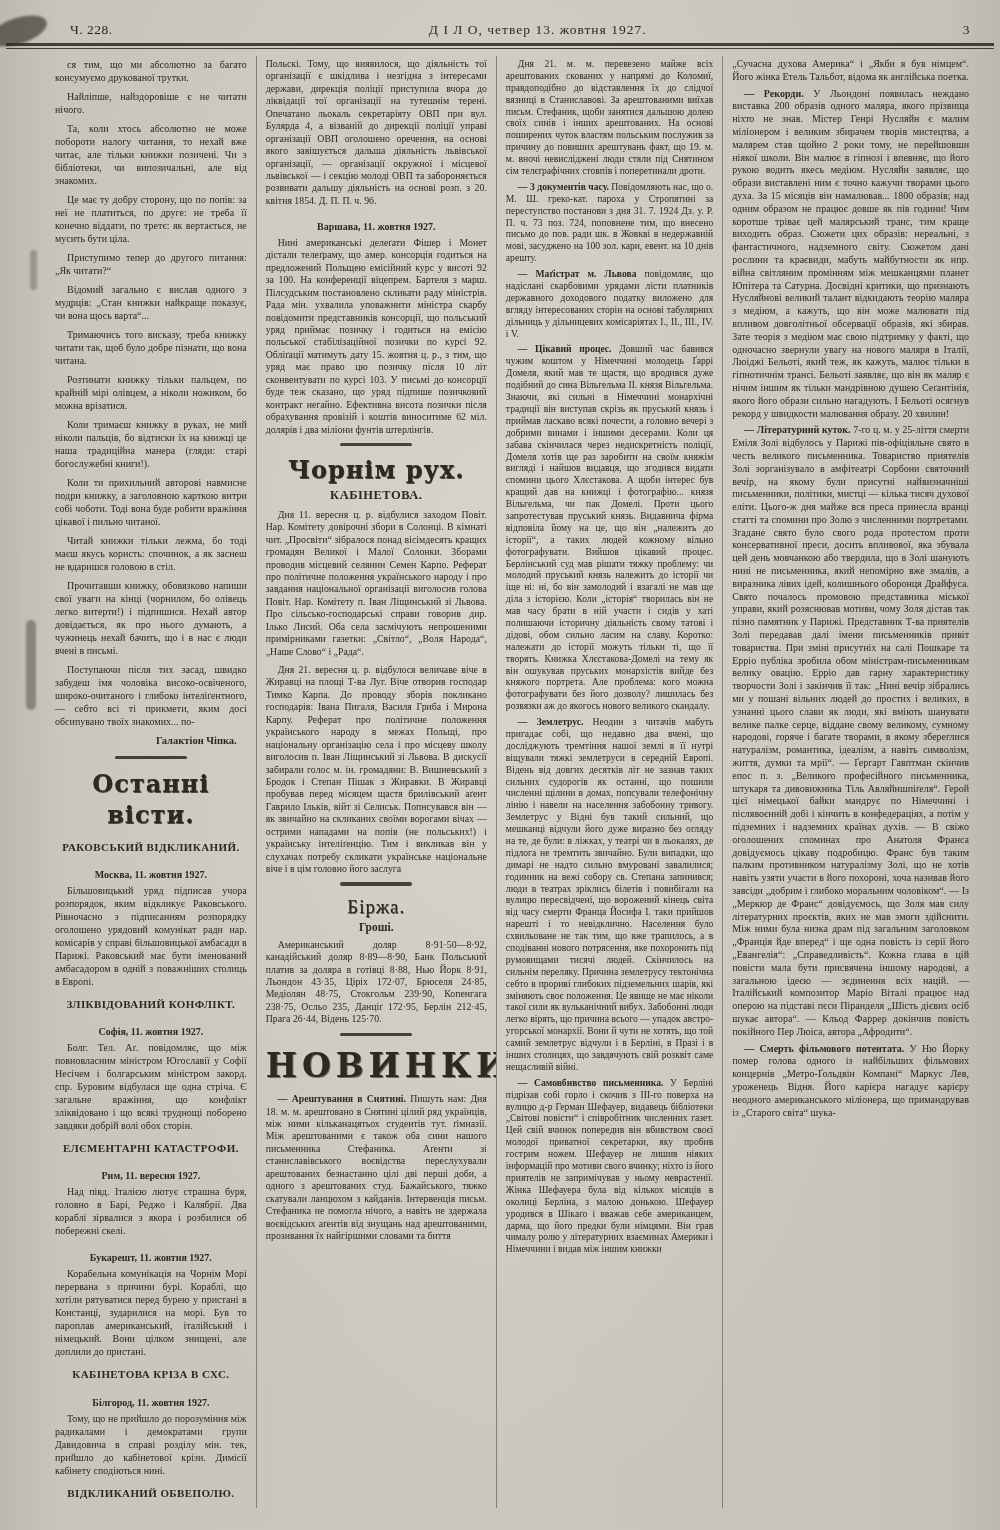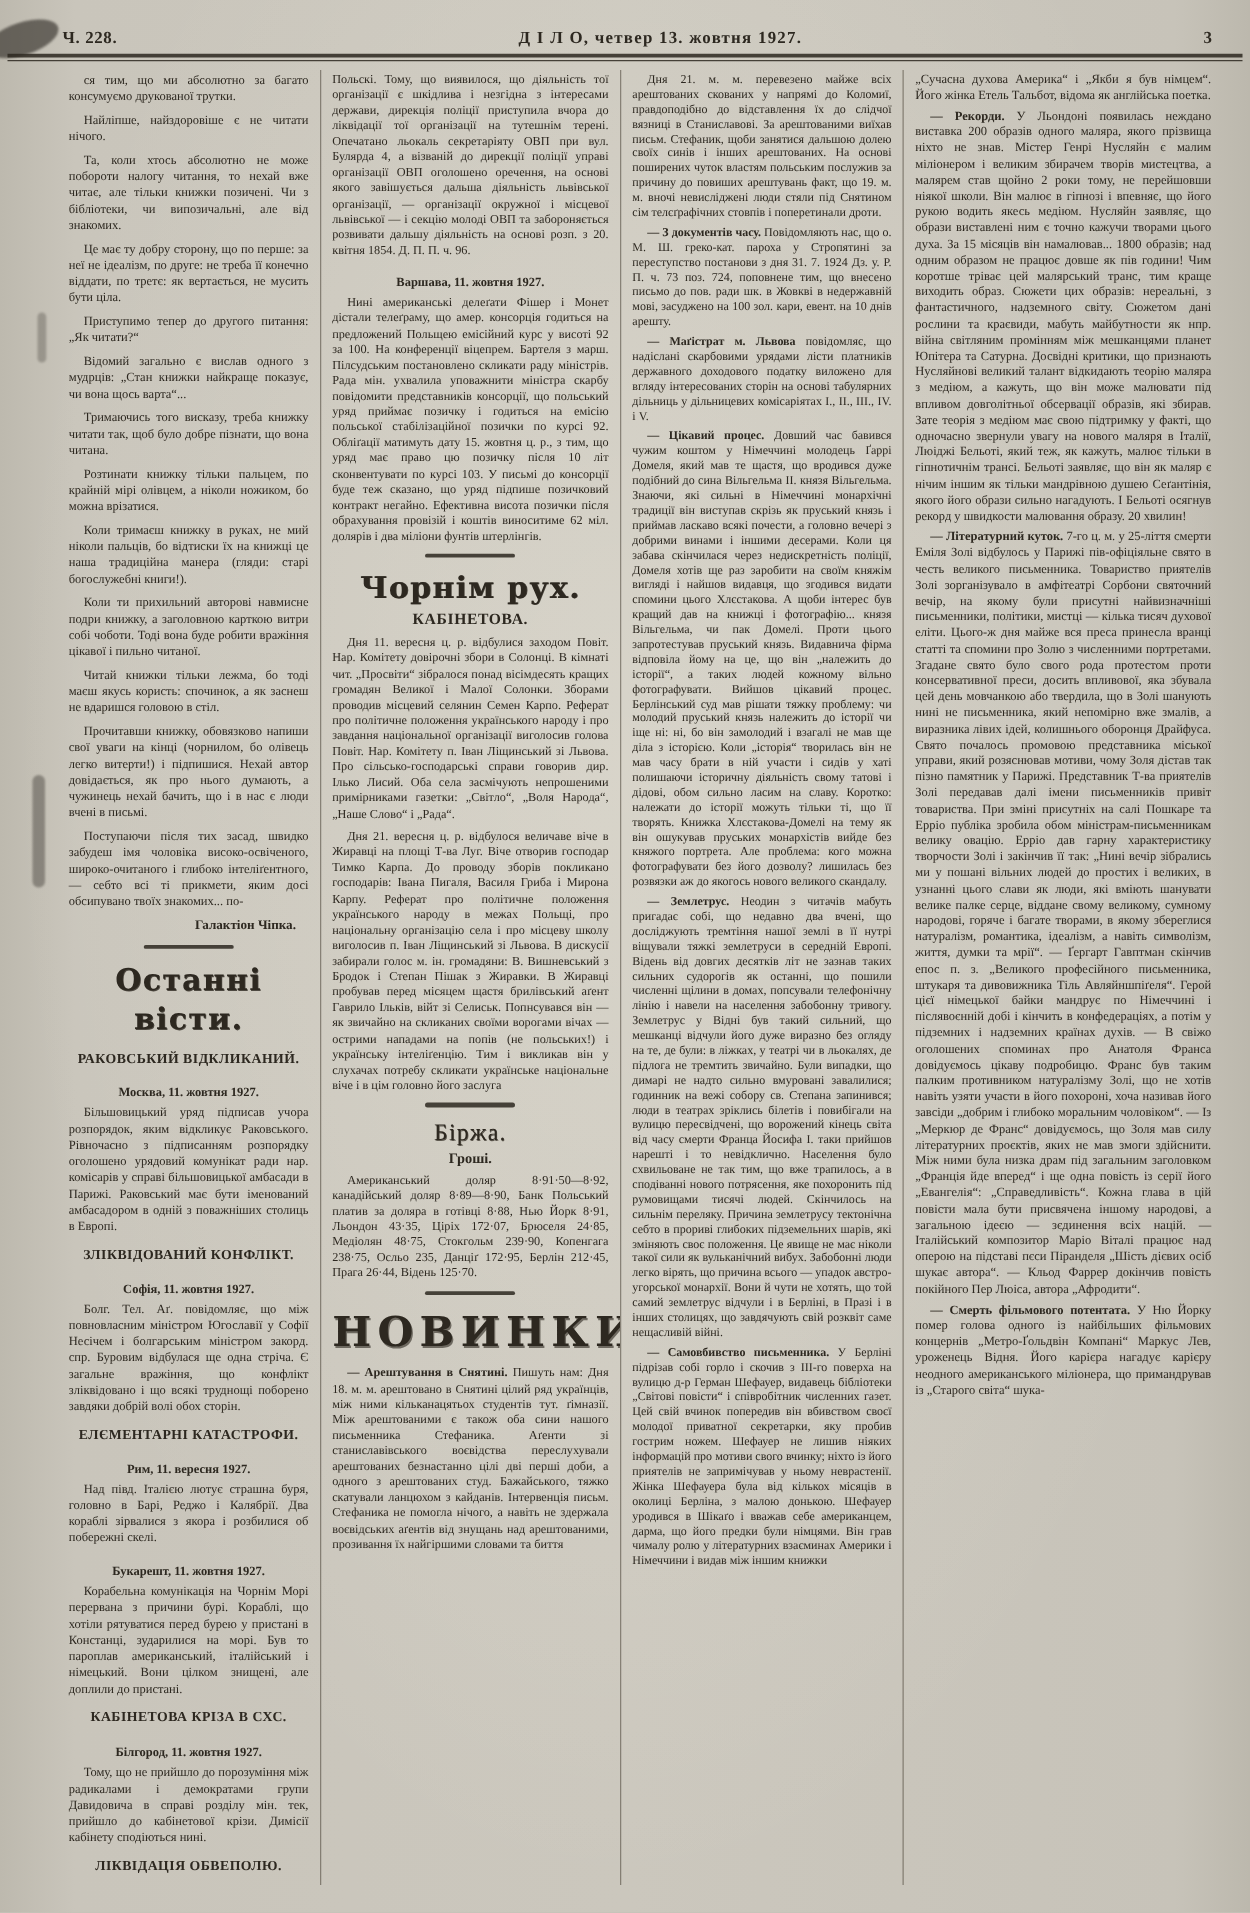--- a/index.html
+++ b/index.html
@@ -15,21 +15,21 @@
       radial-gradient(ellipse at 50% 40%, rgba(255,252,240,.25), rgba(0,0,0,0) 70%),
       linear-gradient(90deg,#bdb9ae 0,#c9c5bb 6%,#cbc7bd 50%,#c7c3b9 94%,#bcb8ad 100%);
   }
   .stain{position:absolute;background:#1c1813;border-radius:50%;filter:blur(1px);}
   .stain.s1{left:-12px;top:18px;width:60px;height:26px;transform:rotate(-18deg);opacity:.55;}
   .stain.s2{left:26px;top:620px;width:10px;height:90px;opacity:.35;border-radius:6px;}
   .stain.s3{left:30px;top:250px;width:7px;height:40px;opacity:.25;border-radius:6px;}
 
   .header{
     display:flex;justify-content:space-between;align-items:flex-end;
-    padding:22px 30px 3px 50px;font-size:13.5px;font-weight:bold;letter-spacing:.5px;
+    padding:22px 30px 3px 50px;font-size:13.5px;font-weight:normal;letter-spacing:.5px;margin-left:20px;
   }
   .masthead{letter-spacing:1px;}
   .headrule{margin:2px 6px 0 6px;border-top:3px solid #2d2820;border-bottom:1px solid #2d2820;height:2px;opacity:.85;}
 
   .cols{display:flex;align-items:center;padding:8px 22px 0 46px;height:1450px;}
   .col{padding:2px 9px 0 9px;height:1450px;overflow:hidden;}
   .col + .col{border-left:1px solid rgba(62,54,42,.5);}
   .col1{width:196px;font-size:10px;line-height:1.3;}
   .col2{width:226px;font-size:9.8px;line-height:1.27;}
   .col3{width:212px;font-size:9.6px;line-height:1.24;}
@@ -70,21 +70,21 @@
     <span>3</span>
   </div>
   <div class="headrule"></div>
 
   <div class="cols">
 
     <div class="col col1">
       <p class="body">ся тим, що ми абсолютно за багато консумуємо друкованої трутки.</p>
       <p class="body">Найліпше, найздоровіше є не читати нічого.</p>
       <p class="body">Та, коли хтось абсолютно не може побороти налогу читання, то нехай вже читає, але тільки книжки позичені. Чи з бібліотеки, чи випозичальні, але від знакомих.</p>
-      <p class="body">Це має ту добру сторону, що по перше: за неї не ідеалізм, по друге: не треба її конечно віддати, по третє: як вертається, не мусить бути ціла.</p>
+      <p class="body">Це має ту добру сторону, що по попів: за неї не платиться, по друге: не треба її конечно віддати, по третє: як вертається, не мусить бути ціла.</p>
       <p class="body">Приступимо тепер до другого питання: „Як читати?“</p>
       <p class="body">Відомий загально є вислав одного з мудрців: „Стан книжки найкраще показує, чи вона щось варта“...</p>
       <p class="body">Тримаючись того висказу, треба книжку читати так, щоб було добре пізнати, що вона читана.</p>
       <p class="body">Розтинати книжку тільки пальцем, по крайній мірі олівцем, а ніколи ножиком, бо можна врізатися.</p>
       <p class="body">Коли тримаєш книжку в руках, не мий ніколи пальців, бо відтиски їх на книжці це наша традиційна манера (гляди: старі богослужебні книги!).</p>
       <p class="body">Коли ти прихильний авторові навмисне подри книжку, а заголовною карткою витри собі чоботи. Тоді вона буде робити вражіння цікавої і пильно читаної.</p>
       <p class="body">Читай книжки тільки лежма, бо тоді маєш якусь користь: спочинок, а як заснеш не вдаришся головою в стіл.</p>
       <p class="body">Прочитавши книжку, обовязково напиши свої уваги на кінці (чорнилом, бо олівець легко витерти!) і підпишися. Нехай автор довідається, як про нього думають, а чужинець нехай бачить, що і в нас є люди вчені в письмі.</p>
       <p class="body">Поступаючи після тих засад, швидко забудеш імя чоловіка високо-освіченого, широко-очитаного і глибоко інтеліґентного, — себто всі ті прикмети, яким досі обсипувано твоїх знакомих... по-</p>
       <div class="sig">Галактіон Чіпка.</div>
@@ -104,21 +104,21 @@
       <div class="dateline">Рим, 11. вересня 1927.</div>
       <p class="body">Над півд. Італією лютує страшна буря, головно в Барі, Реджо і Калябрії. Два кораблі зірвалися з якора і розбилися об побережні скелі.</p>
 
       <div class="dateline">Букарешт, 11. жовтня 1927.</div>
       <p class="body">Корабельна комунікація на Чорнім Морі перервана з причини бурі. Кораблі, що хотіли рятуватися перед бурею у пристані в Констанці, зударилися на морі. Був то пароплав американський, італійський і німецький. Вони цілком знищені, але доплили до пристані.</p>
 
       <div class="subhead">КАБІНЕТОВА КРІЗА В СХС.</div>
       <div class="dateline">Білгород, 11. жовтня 1927.</div>
       <p class="body">Тому, що не прийшло до порозуміння між радикалами і демократами групи Давидовича в справі розділу мін. тек, прийшло до кабінетової крізи. Димісії кабінету сподіються нині.</p>
 
-      <div class="subhead">ЛІКВІДАЦІЯ ОБВЕПОЛЮ.</div>
+      <div class="subhead">ВІДКЛИКАНИЙ ОБВЕПОЛЮ.</div>
       <div class="dateline">Львів, 12. жовтня 1927.</div>
       <p class="body">З міродатних кол повідомляють, що в звязи зі слідством, веденим поліцією у справі летючок про ген. Загурського, зібрано матеріял, який дуже обтяжує богато членів організації Обозу Велькей</p>
     </div>
 
     <div class="col col2">
       <p class="body" style="text-indent:0">Польскі. Тому, що виявилося, що діяльність тої організації є шкідлива і незгідна з інтересами держави, дирекція поліції приступила вчора до ліквідації тої організації на тутешнім терені. Опечатано льокаль секретаріяту ОВП при вул. Булярда 4, а візваній до дирекції поліції управі організації ОВП оголошено оречення, на основі якого завішується дальша діяльність львівської організації, — організації окружної і місцевої львівської — і секцію молоді ОВП та забороняється розвивати дальшу діяльність на основі розп. з 20. квітня 1854. Д. П. П. ч. 96.</p>
 
       <div class="dateline">Варшава, 11. жовтня 1927.</div>
       <p class="body">Нині американські делеґати Фішер і Монет дістали телеґраму, що амер. консорція годиться на предложений Польщею емісійний курс у висоті 92 за 100. На конференції віцепрем. Бартеля з марш. Пілсудським постановлено скликати раду міністрів. Рада мін. ухвалила уповажнити міністра скарбу повідомити представників консорції, що польський уряд приймає позичку і годиться на емісію польської стабілізаційної позички по курсі 92. Обліґації матимуть дату 15. жовтня ц. р., з тим, що уряд має право цю позичку після 10 літ сконвентувати по курсі 103. У письмі до консорції буде теж сказано, що уряд підпише позичковий контракт негайно. Ефективна висота позички після обрахування провізій і коштів виноситиме 62 міл. долярів і два міліони фунтів штерлінгів.</p>
 

